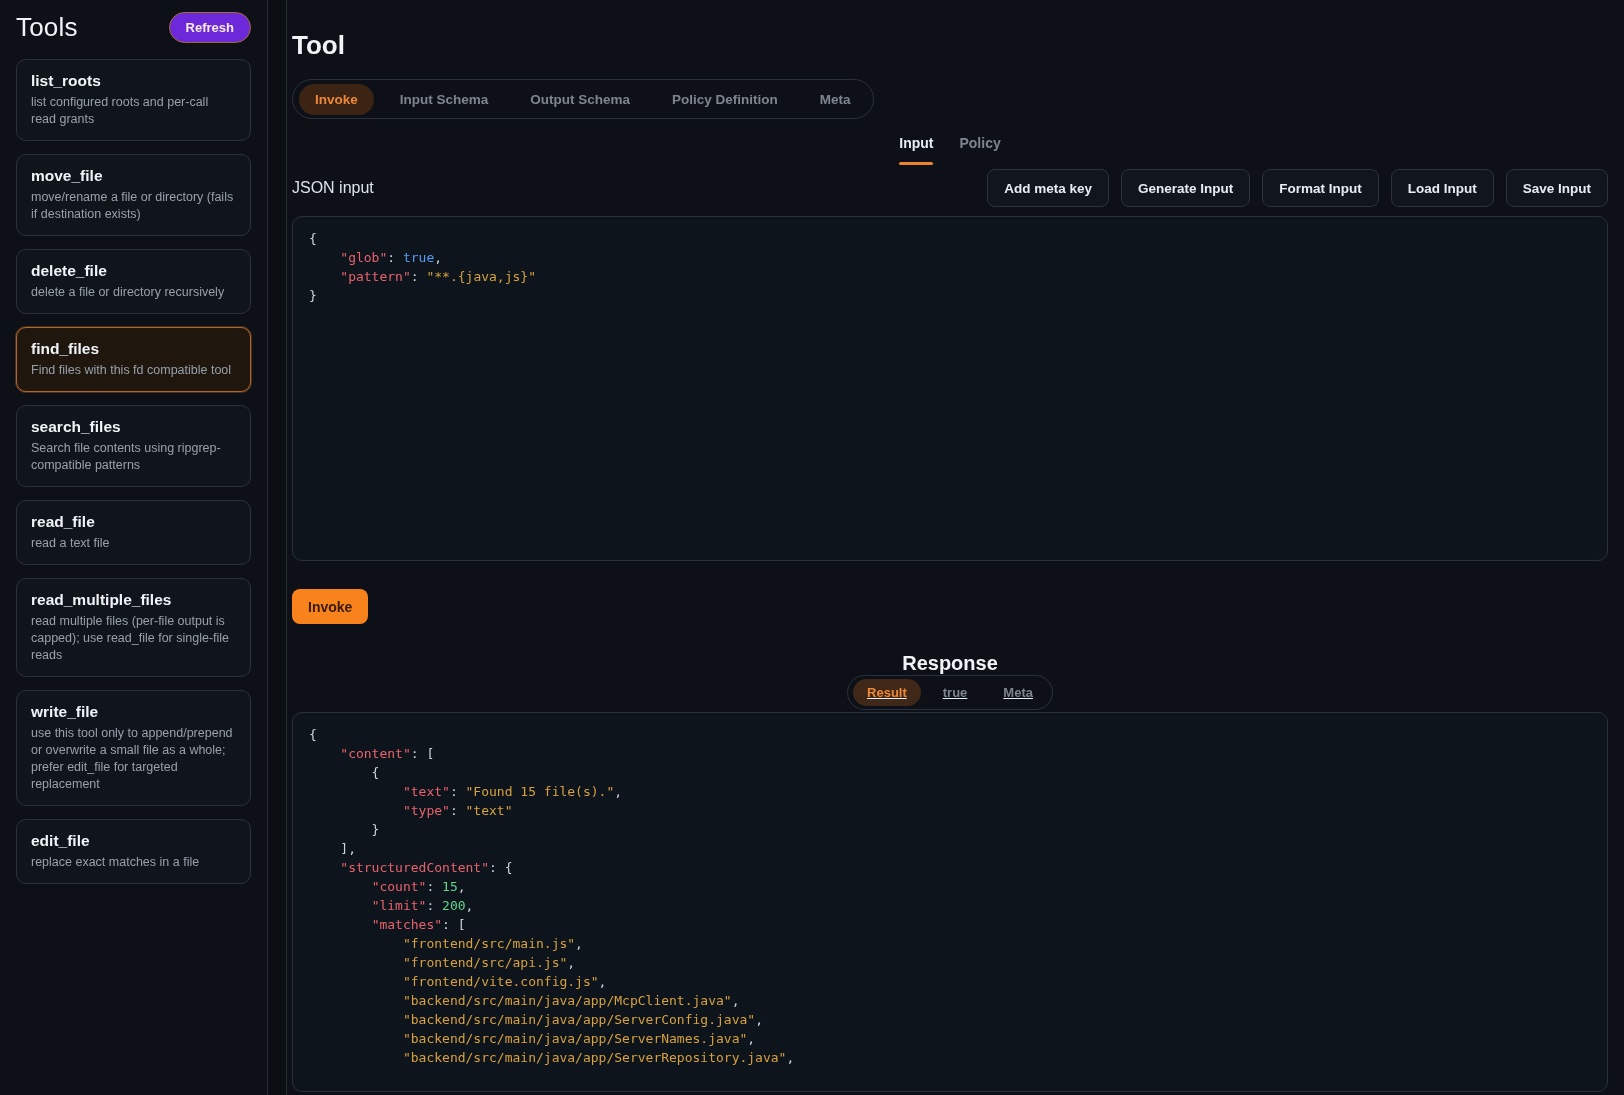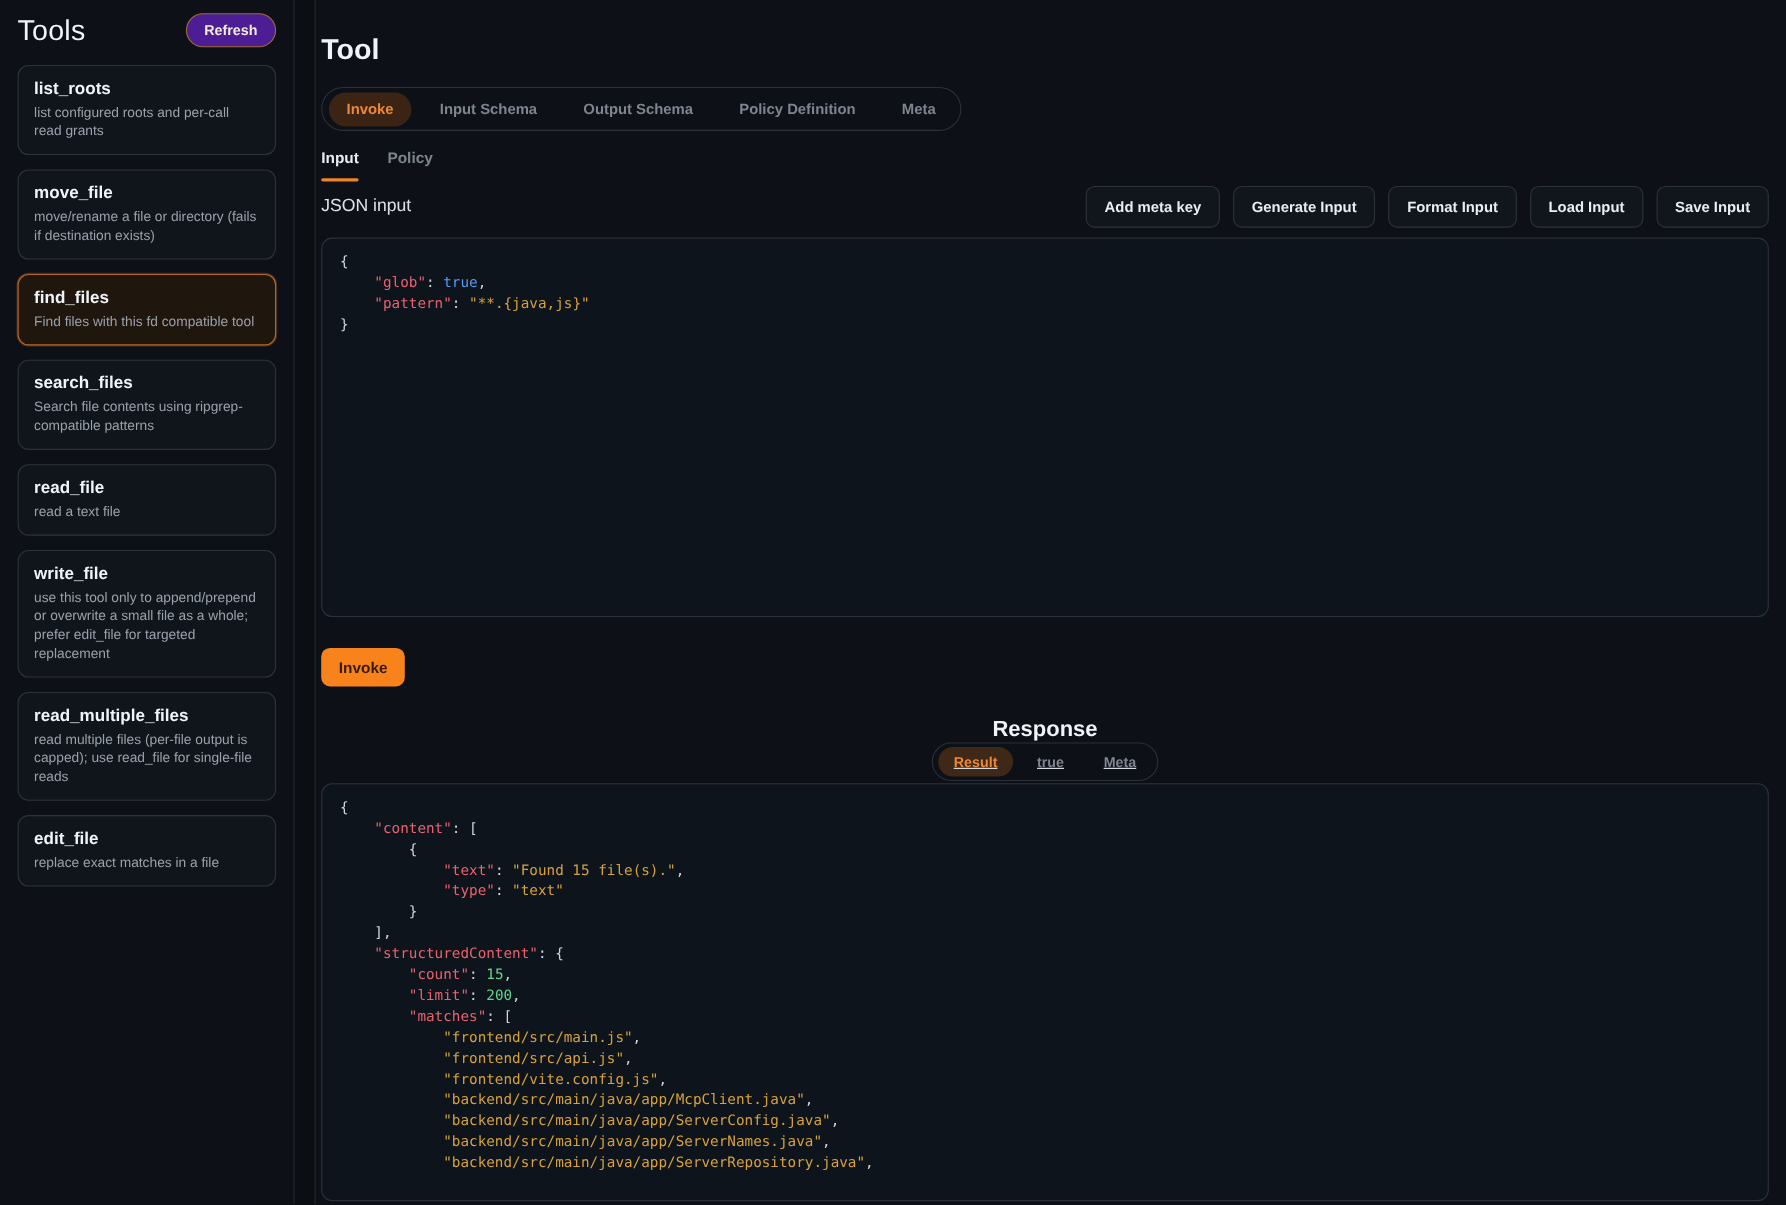--- a/index.html
+++ b/index.html
@@ -4,41 +4,41 @@
 <style>
   * { box-sizing: border-box; margin: 0; padding: 0; }
   html,body { background:#0d1117; }
   body { font-family:"Liberation Sans", sans-serif; color:#e6edf3; }
   .app { width:1624px; height:1095px; display:flex; overflow:hidden; background:#0d1117; }
 
   
   .sidebar { width:268px; flex:0 0 268px; padding:12px 16px 16px 16px; border-right:1px solid #262c35; overflow:hidden; }
   .sidebar-header { display:flex; align-items:center; justify-content:space-between; margin-bottom:16px; }
   .sidebar-title { font-size:26px; font-weight:normal; color:#f0f4f8; letter-spacing:.2px; }
-  .refresh-btn { background:#4c1d95; border:1px solid #a06c30; color:#f5ecdf; font-weight:bold;
+  .refresh-btn { background:#6d28d9; border:1px solid #a06c30; color:#f5ecdf; font-weight:bold;
                  font-size:13px; padding:7px 16px; border-radius:9999px; cursor:pointer; font-family:inherit; }
   .tool-list { display:flex; flex-direction:column; gap:13px; }
   .tool-card { background:#10151c; border:1px solid #2c323b; border-radius:10px; padding:12px 14px; cursor:pointer; }
   .tool-card.selected { background:#1f170e; border-color:#b4662a; box-shadow:0 0 0 1px rgba(180,102,42,.35); }
   .tool-name { font-size:15.5px; font-weight:bold; color:#f0f4f8; margin-bottom:4px; }
   .tool-desc { font-size:12.5px; line-height:17px; color:#98a0aa; }
 
   
   .pane-gutter { width:19px; flex:0 0 19px; background:#0b0e13; border-right:1px solid #262c35; }
 
   
   .content { flex:1; padding:30px 16px 0 5px; overflow:hidden; display:flex; flex-direction:column; }
   .page-title { font-size:26px; font-weight:bold; line-height:31px; margin-bottom:18px; color:#f0f4f8; }
 
   .tabbar { display:inline-flex; align-self:flex-start; align-items:center; gap:10px;
             border:1px solid #2b313a; border-radius:9999px; padding:4px 6px; height:40px; margin-bottom:16px; }
   .tab { font-size:13.5px; font-weight:bold; color:#7d8590; padding:8px 16px; border-radius:9999px; cursor:pointer; white-space:nowrap; }
   .tab.active { background:#3b2413; color:#ef8836; }
 
-  .subtabs { display:flex; gap:26px; height:30px; margin-bottom:4px; }
+  .subtabs { display:flex; gap:26px; height:30px; margin-bottom:4px;justify-content:center; }
   .subtab { font-size:14px; font-weight:bold; color:#7d8590; cursor:pointer; position:relative; padding-bottom:8px; }
   .subtab.active { color:#e6edf3; }
   .subtab.active::after { content:""; position:absolute; left:0; right:0; bottom:0; height:3px; background:#ed842c; border-radius:2px; }
 
   .io-row { display:flex; align-items:center; justify-content:space-between; height:38px; margin-bottom:9px; }
   .io-label { font-size:16px; color:#dde3ea; }
   .actions { display:flex; gap:12px;padding-left:16px; }
   .action-btn { background:#11161d; border:1px solid #2d333c; color:#e8edf4; font-weight:bold; font-size:13.5px;
                 padding:0 16px; height:38px; border-radius:8px; cursor:pointer; font-family:inherit; white-space:nowrap; }
 
@@ -74,39 +74,43 @@
     </div>
     <div class="tool-list" id="tool-list">
         <div class="tool-card">
     <div class="tool-name">list_roots</div>
     <div class="tool-desc">list configured roots and per-call read grants</div>
   </div>
         <div class="tool-card">
     <div class="tool-name">move_file</div>
     <div class="tool-desc">move/rename a file or directory (fails if destination exists)</div>
   </div>
+        <div class="tool-card">
+    <div class="tool-name">delete_file</div>
+    <div class="tool-desc">delete a file or directory recursively</div>
+  </div>
         <div class="tool-card selected">
     <div class="tool-name">find_files</div>
     <div class="tool-desc">Find files with this fd compatible tool</div>
   </div>
         <div class="tool-card">
     <div class="tool-name">search_files</div>
     <div class="tool-desc">Search file contents using ripgrep-compatible patterns</div>
   </div>
         <div class="tool-card">
     <div class="tool-name">read_file</div>
     <div class="tool-desc">read a text file</div>
   </div>
         <div class="tool-card">
+    <div class="tool-name">read_multiple_files</div>
+    <div class="tool-desc">read multiple files (per-file output is capped); use read_file for single-file reads</div>
+  </div>
+        <div class="tool-card">
     <div class="tool-name">write_file</div>
     <div class="tool-desc">use this tool only to append/prepend or overwrite a small file as a whole; prefer edit_file for targeted replacement</div>
-  </div>
-        <div class="tool-card">
-    <div class="tool-name">read_multiple_files</div>
-    <div class="tool-desc">read multiple files (per-file output is capped); use read_file for single-file reads</div>
   </div>
         <div class="tool-card">
     <div class="tool-name">edit_file</div>
     <div class="tool-desc">replace exact matches in a file</div>
   </div>
       </div>
   </aside>
 
   <div class="pane-gutter"></div>
 

